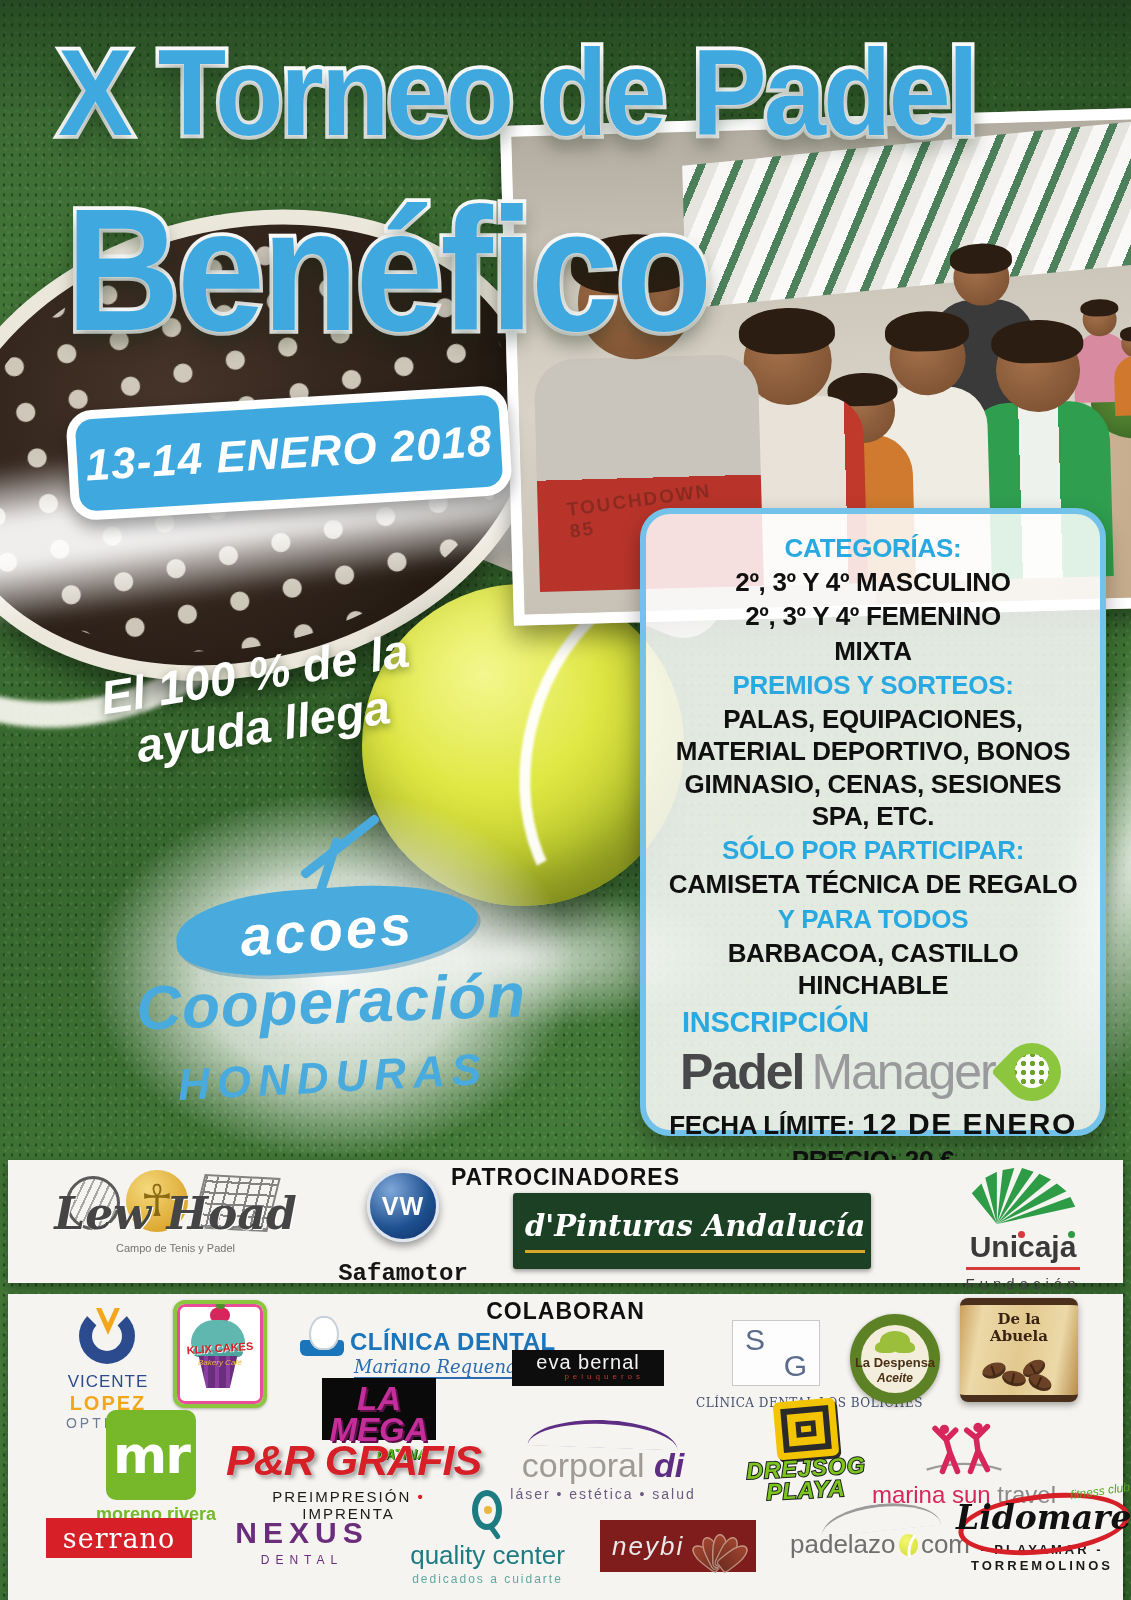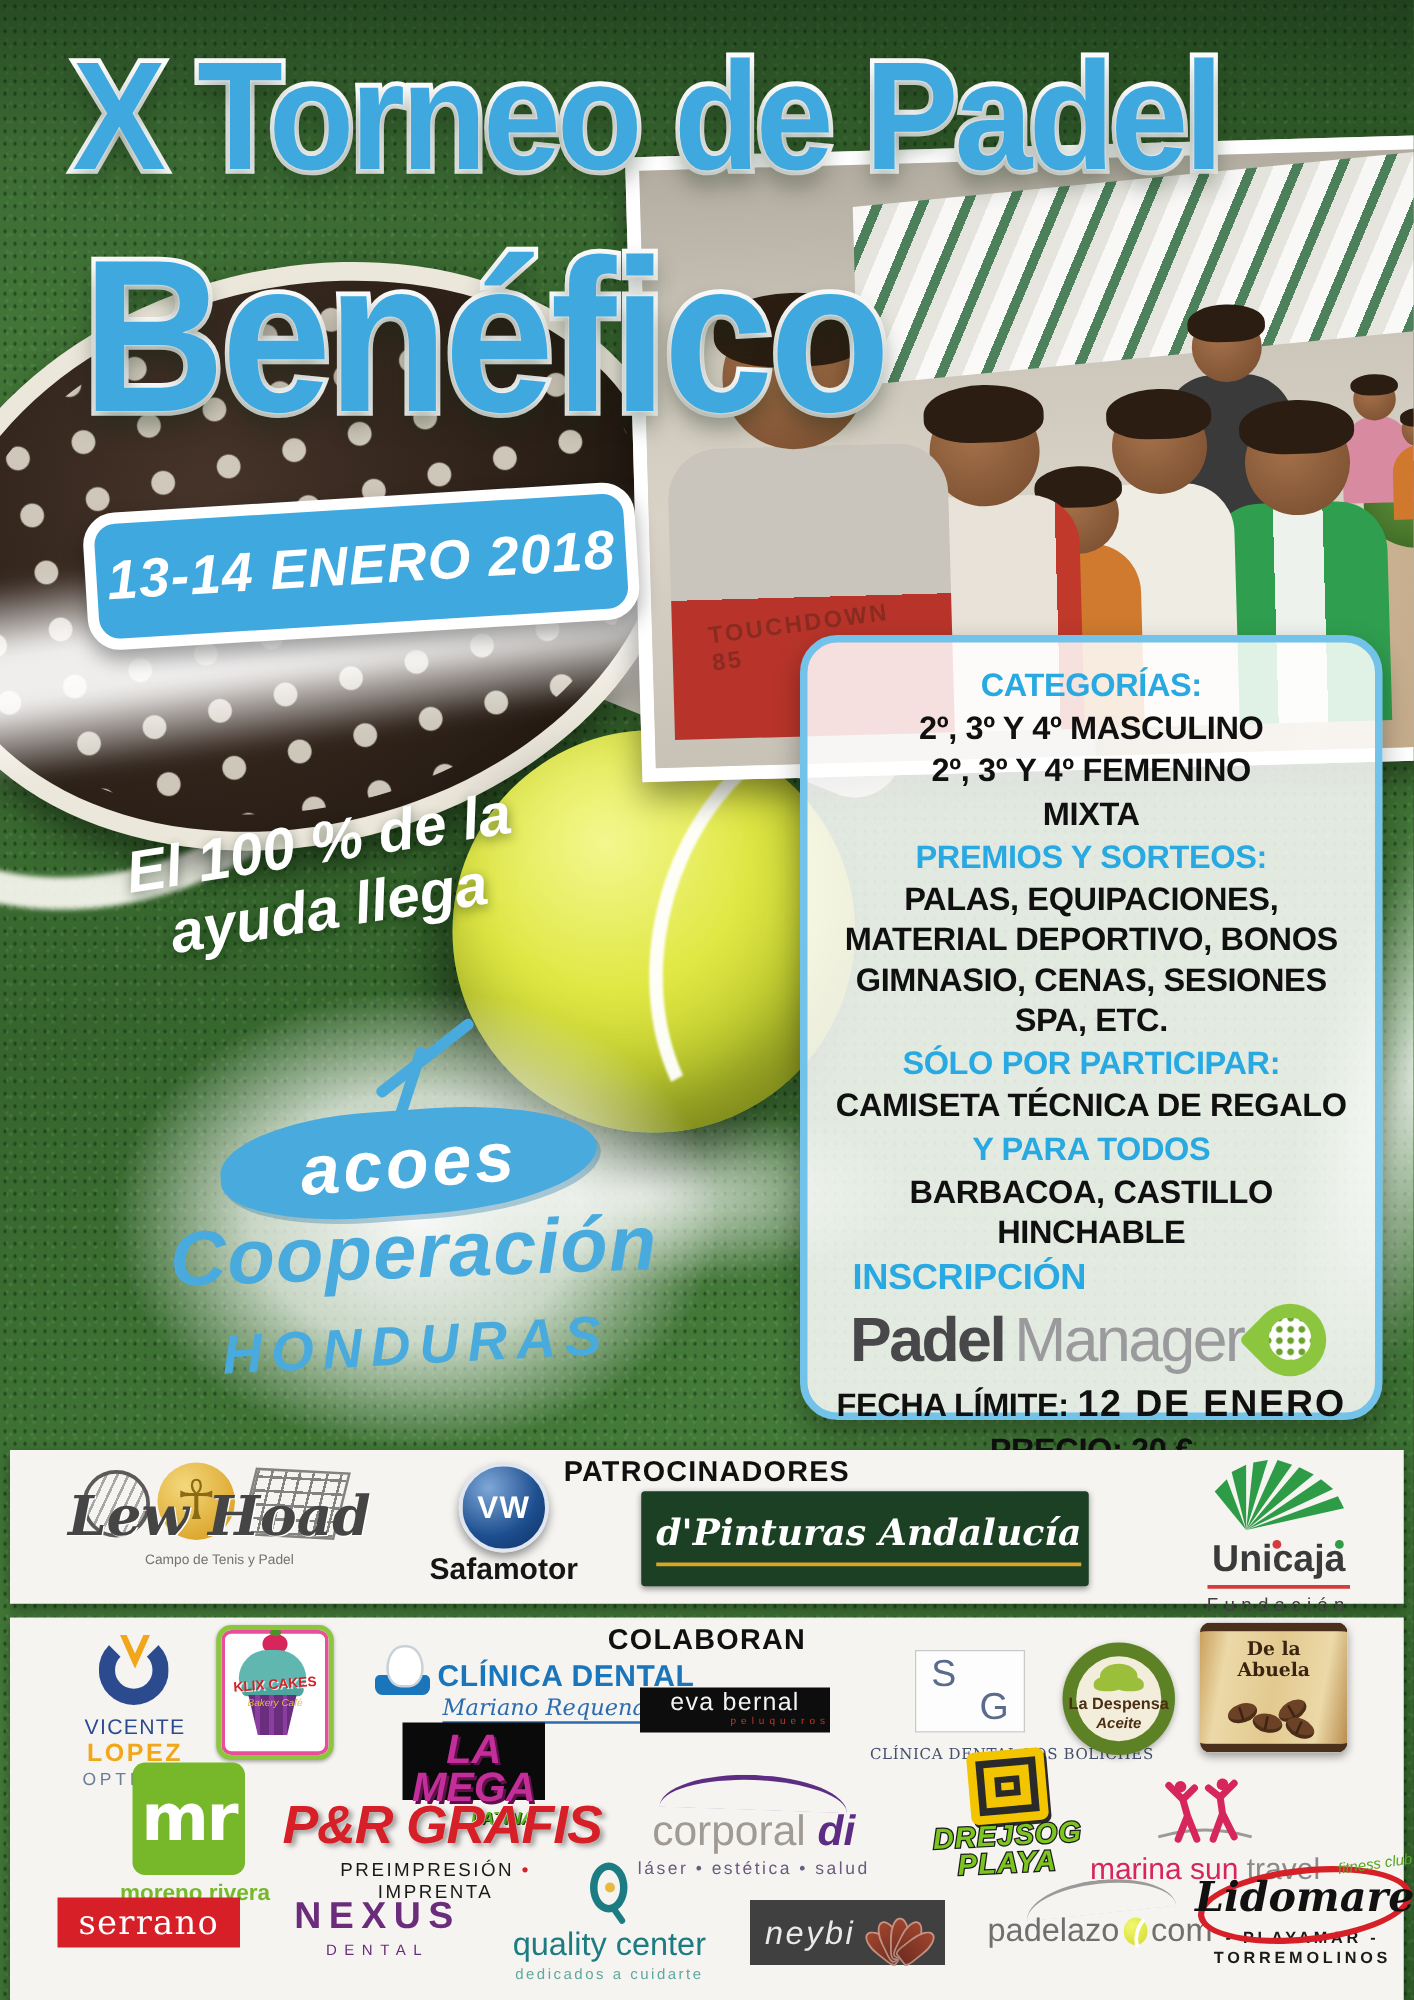--- a/index.html
+++ b/index.html
@@ -121,21 +121,21 @@
     color:#8a6a12;font-size:44px;line-height:1;}
   .lew-net{position:absolute;left:150px;top:4px;width:72px;height:50px;border:2px solid #666;transform:skew(-14deg,3deg);opacity:.8;
     background:repeating-linear-gradient(90deg, #666 0 2px, transparent 2px 11px),repeating-linear-gradient(0deg, #666 0 2px, transparent 2px 11px);}
   .lew-script{position:absolute;left:0;right:0;top:16px;font-family:"DejaVu Serif",serif;font-style:italic;font-weight:bold;
     font-size:44px;color:#454545;text-shadow:1px 1px 0 #fff;}
   .lew-caption{font-size:11px;color:#737373;margin-top:4px;}
   .vw{left:330px;top:10px;width:130px;text-align:center;}
   .vw-circle{margin:0 auto;width:66px;height:66px;border-radius:50%;border:3px solid #dfe6ef;
     background:radial-gradient(circle at 32% 26%, #7fa8d9, #1e4f8f 58%, #0d2f63);box-shadow:0 4px 8px rgba(0,0,0,.4);
     display:flex;align-items:center;justify-content:center;color:#fff;font-weight:bold;font-size:25px;letter-spacing:1px;}
-  .vw-name{margin-top:0;font-weight:bold;font-size:24px;color:#151515;}
+  .vw-name{margin-top:18px;font-weight:bold;font-size:24px;color:#151515;font-family:Liberation Mono, monospace;}
   .pint{left:505px;top:33px;width:358px;height:76px;background:#1C4023;border-radius:3px;display:flex;align-items:center;
     padding:0 12px;box-sizing:border-box;box-shadow:0 2px 5px rgba(0,0,0,.4);}
   .pint-name{color:#fff;font-family:"DejaVu Serif",serif;font-weight:bold;font-style:italic;font-size:29px;flex:1;text-align:center;
     border-bottom:3px solid #D8A62A;padding-bottom:7px;white-space:nowrap;}
   .pint-brush{width:54px;height:38px;margin-left:6px;
     background:linear-gradient(135deg,#8d94c0 0 20%,#4a79c9 20% 40%,#e8a23c 40% 60%,#f0c23c 60% 78%,#6aa23c 78% 100%);
     clip-path:polygon(0 72%, 68% 0, 100% 26%, 32% 100%);}
   .uni{left:915px;top:8px;width:200px;text-align:center;}
   .uni-name{display:inline-block;position:relative;font-size:30px;font-weight:bold;color:#3a3a3a;
     border-bottom:3px solid #D63A3A;padding:0 4px 3px;}
@@ -172,21 +172,21 @@
     border-radius:45% 45% 40% 40% / 55% 55% 45% 45%;z-index:1;}
   .tooth::after{content:"";position:absolute;left:0;bottom:0;width:44px;height:16px;background:#1B75BB;border-radius:4px 4px 6px 6px;}
   .cdr-name{color:#1B75BB;font-weight:bold;font-size:24px;letter-spacing:.5px;white-space:nowrap;}
   .cdr-sub{font-family:"DejaVu Serif",serif;font-style:italic;color:#2b6cb0;font-size:18px;border-bottom:2px solid #2b6cb0;
     display:inline-block;margin:0 0 0 54px;}
   .lamega{left:314px;top:84px;width:114px;height:62px;background:#0a0a0a;box-sizing:border-box;padding-top:5px;text-align:center;}
   .lm-1{color:#C42E9B;font-size:33px;font-weight:bold;font-style:italic;line-height:.95;text-shadow:2px 2px 0 #5e1248;}
   .lm-2{color:#58C220;font-size:14px;font-weight:bold;font-style:italic;text-align:right;padding-right:9px;text-shadow:1px 1px 0 #234d0a;}
   .eva{left:504px;top:56px;width:152px;height:36px;background:#0d0d0d;text-align:center;padding-top:2px;box-sizing:border-box;}
   .eb-1{color:#f3f3f3;font-size:20px;letter-spacing:1px;line-height:1;}
-  .eb-2{color:#C0392B;font-size:8px;letter-spacing:4px;text-align:right;padding-right:0;}
+  .eb-2{color:#C0392B;font-size:8px;letter-spacing:4px;text-align:right;padding-right:20px;}
   .sg{left:688px;top:26px;width:160px;text-align:center;}
   .sg-box{margin:0 auto;width:86px;height:64px;background:#fdfdfd;border:1px solid #c9c9c9;position:relative;}
   .sg-s{position:absolute;left:12px;top:2px;font-size:30px;color:#5a6b8c;}
   .sg-g{position:absolute;right:12px;bottom:2px;font-size:30px;color:#5a6b8c;}
   .sg-caption{margin-top:10px;font-size:12px;color:#44506b;font-family:"DejaVu Serif",serif;letter-spacing:.5px;white-space:nowrap;}
   .dp{left:842px;top:20px;width:90px;height:90px;border-radius:50%;background:#5D8226;box-shadow:0 2px 5px rgba(0,0,0,.3);}
   .dp::before{content:"";position:absolute;inset:11px;background:#F3EEDC;border-radius:50%;}
   .dp-tree{position:absolute;left:30px;top:17px;width:30px;height:20px;background:#9CBF3B;border-radius:50% 50% 40% 40%;
     box-shadow:-9px 6px 0 -4px #9CBF3B, 9px 6px 0 -4px #9CBF3B;}
   .dp-1{position:absolute;top:41px;left:0;right:0;text-align:center;color:#4a2f12;font-weight:bold;font-size:13px;}
@@ -233,21 +233,21 @@
   .nx{left:214px;top:222px;width:160px;text-align:center;}
   .nx-name{color:#6B2D7B;font-size:30px;font-weight:bold;letter-spacing:6px;}
   .nx-caption{color:#6B2D7B;font-size:12px;letter-spacing:6px;margin-top:3px;}
   .qc{left:392px;top:196px;width:175px;text-align:center;}
   .qc-icon{margin:0 auto;width:40px;height:48px;position:relative;}
   .qc-icon::before{content:"";position:absolute;left:4px;top:0;width:30px;height:40px;border:6px solid #1C7C82;border-radius:50%;box-sizing:border-box;}
   .qc-icon::after{content:"";position:absolute;left:16px;top:16px;width:8px;height:8px;background:#E8B93E;border-radius:50%;}
   .qc-tail{position:absolute;left:24px;top:34px;width:5px;height:16px;background:#1C7C82;transform:rotate(-35deg);border-radius:3px;}
   .qc-name{color:#1C7C82;font-size:26px;margin-top:2px;}
   .qc-caption{color:#5FA8A0;font-size:12px;letter-spacing:2px;margin-top:1px;}
-  .nb{left:592px;top:226px;width:156px;height:52px;background:#404040;display:flex;align-items:center;padding-left:12px;
+  .nb{left:592px;top:226px;width:156px;height:52px;background:#7f1d1d;display:flex;align-items:center;padding-left:12px;
     box-sizing:border-box;position:relative;}
   .nb-name{color:#e9e9e9;font-size:26px;font-style:italic;letter-spacing:2px;}
   .nb-lotus{position:absolute;right:4px;top:4px;width:66px;height:44px;}
   .petal{position:absolute;bottom:0;left:26px;width:16px;height:34px;background:linear-gradient(180deg,#a0452f,#6f2d1f);
     border-radius:50% 50% 20% 20%;transform-origin:bottom center;box-shadow:inset 0 0 0 1.5px rgba(240,230,220,.5);}
   .p1{transform:rotate(-52deg);} .p2{transform:rotate(-26deg);} .p3{transform:rotate(0deg);}
   .p4{transform:rotate(26deg);} .p5{transform:rotate(52deg);}
   .pz{left:782px;top:210px;width:180px;text-align:center;}
   .pz-swoosh{width:120px;height:24px;border-top:3px solid #9a9a9a;border-radius:50%/100% 100% 0 0;margin:0 auto;transform:rotate(-6deg);}
   .pz-row{display:flex;align-items:center;justify-content:center;gap:3px;margin-top:-2px;}

